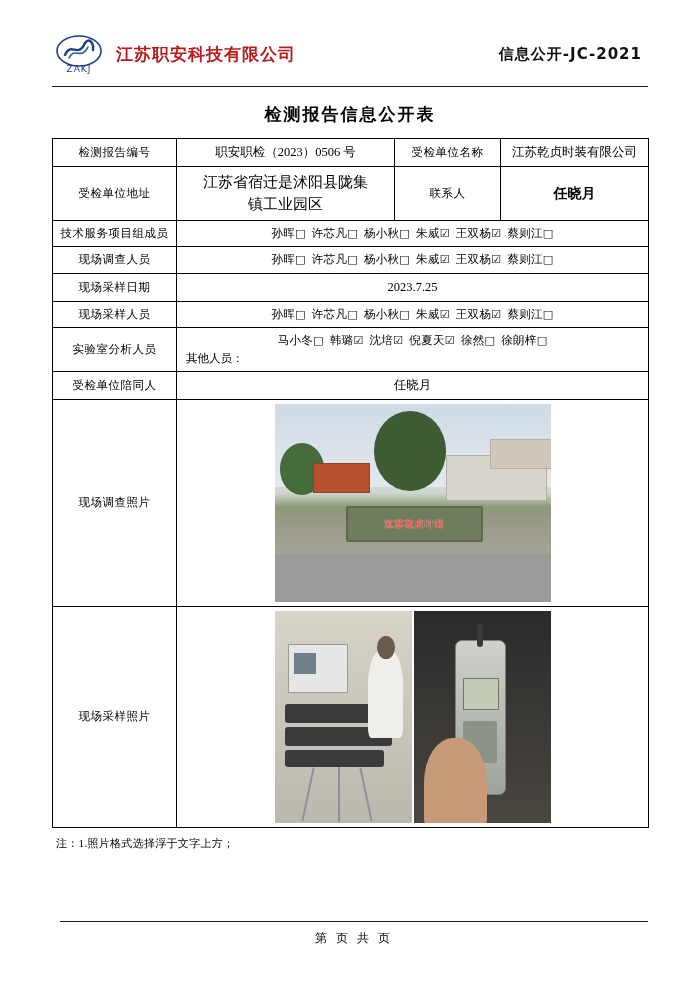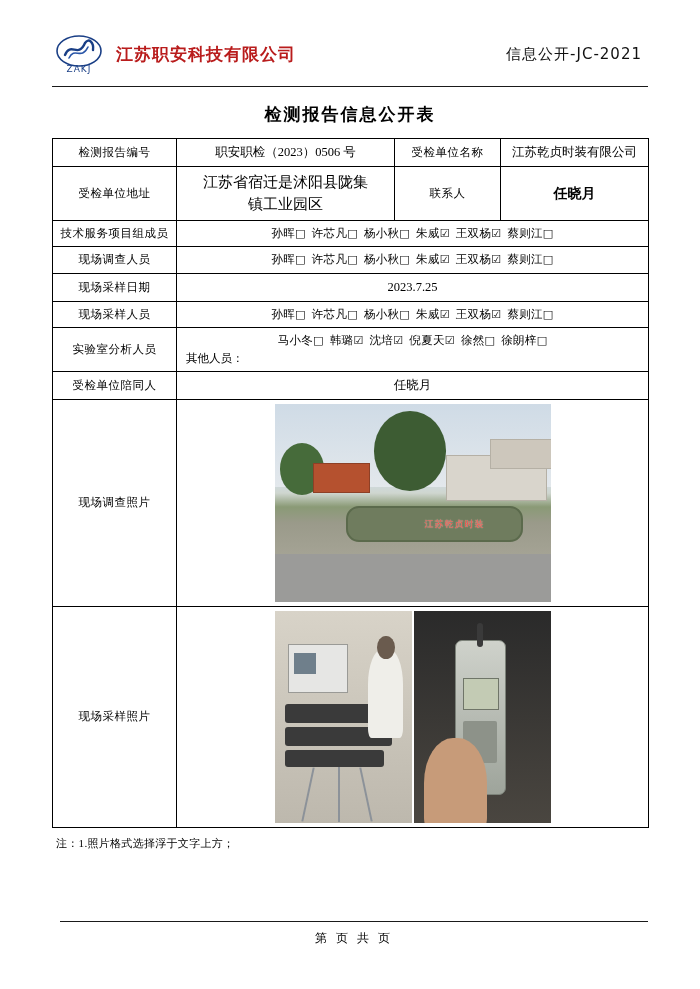--- a/index.html
+++ b/index.html
@@ -49,20 +49,21 @@
     letter-spacing: 1px;
     color: #b91c1c;
     font-family: "DejaVu Sans", sans-serif;
   }
   .doc-code {
     font-size: 15px;
     letter-spacing: 1px;
     color: #111;
     font-family: "DejaVu Sans", sans-serif;
     padding-right: 6px;
+    font-weight: bold;
   }
   
   .doc-title {
     text-align: center;
     font-size: 17px;
     font-weight: bold;
     letter-spacing: 2px;
     margin: 16px 0 12px 0;
     font-family: "DejaVu Sans", sans-serif;
   }
@@ -116,26 +117,25 @@
     position: relative;
     overflow: hidden;
     background: linear-gradient(#b9cfe0 0%, #cfdce6 38%, #cfd6cf 45%, #8a9a76 52%, #9a9a8a 60%, #b4b0a4 100%);
   }
   .p1-sky { position:absolute; left:0; top:0; width:100%; height:42%; background:linear-gradient(#cfdbe6,#e3e8ec); }
   .p1-tree { position:absolute; background:#3d5c33; border-radius:50%; }
   .p1-bldg { position:absolute; background:#d9d5cc; border:1px solid #b5b0a5; }
   .p1-road { position:absolute; left:0; bottom:0; width:100%; height:24%; background:#9b9b99; }
   .p1-sign {
     position:absolute; left:26%; top:52%; width:48%; height:16%;
-    background:#6f7c5e; border:2px solid #5b6a4c; border-radius:13px;
+    background:#6f7c5e; border:2px solid #5b6a4c; border-radius:2px;
     display:flex; align-items:center; justify-content:center;
-    color:#e8443a; font-size:9px; font-weight:normal; letter-spacing:1px;
+    color:#e8443a; font-size:9px; font-weight:bold; letter-spacing:1px;
     font-family:"DejaVu Sans", sans-serif;
     text-shadow: 0 0 1px #fff;
-    padding-left: 40px;
   }
   
   .photo2 {
     width: 276px;
     height: 212px;
     margin: 0 auto;
     display: flex;
     gap: 2px;
     overflow: hidden;
   }

